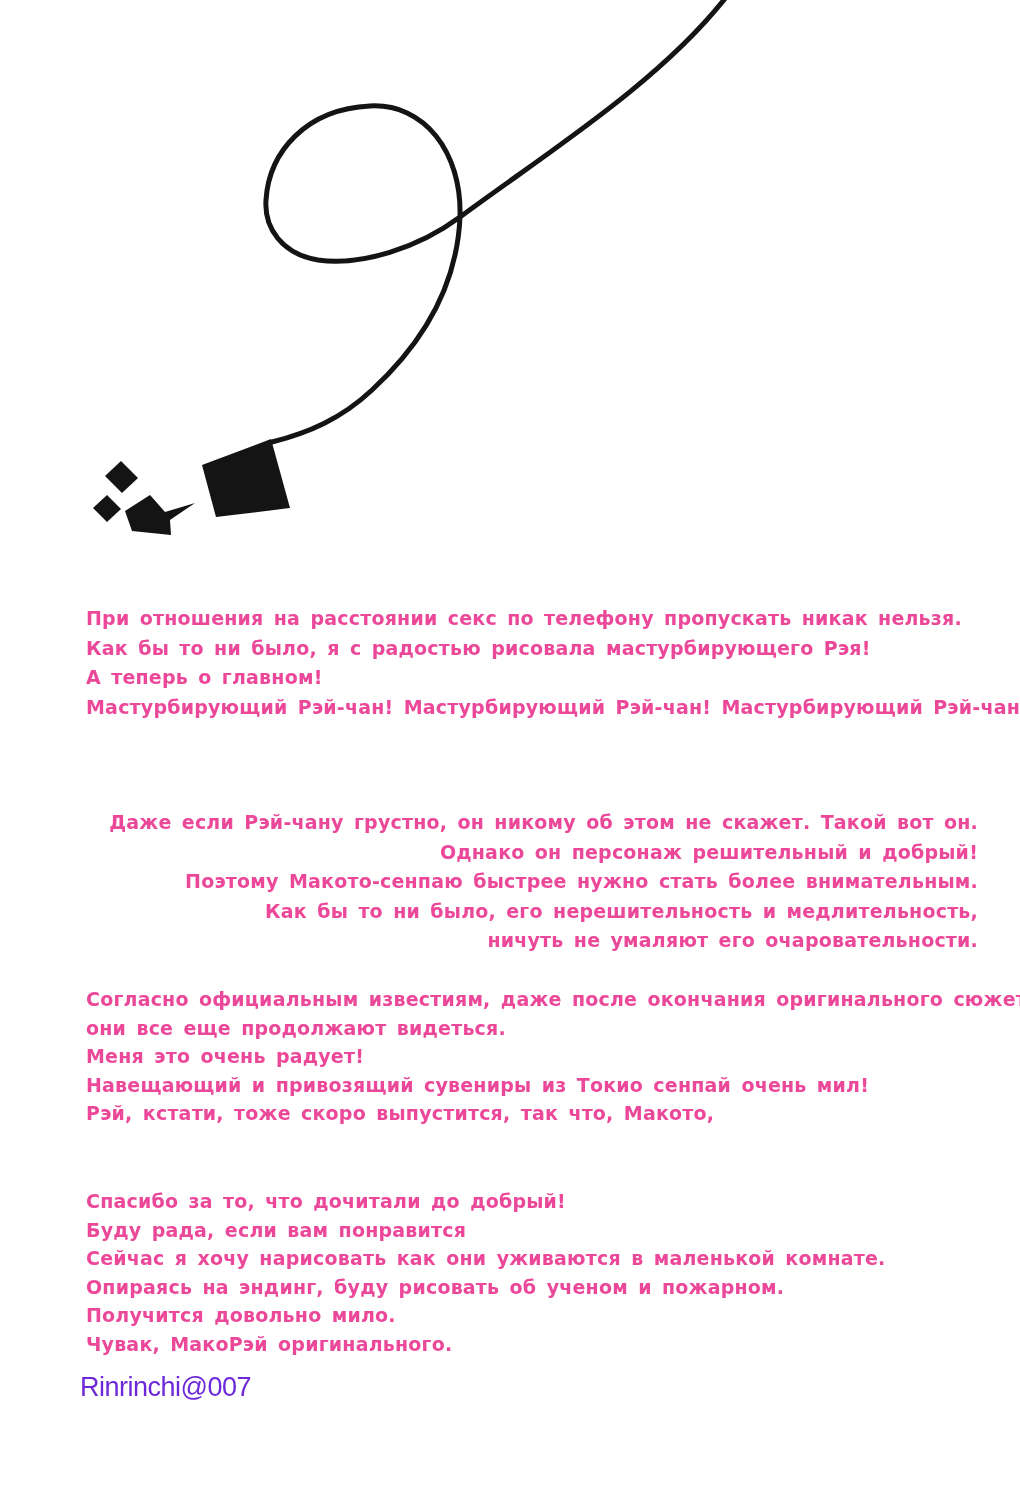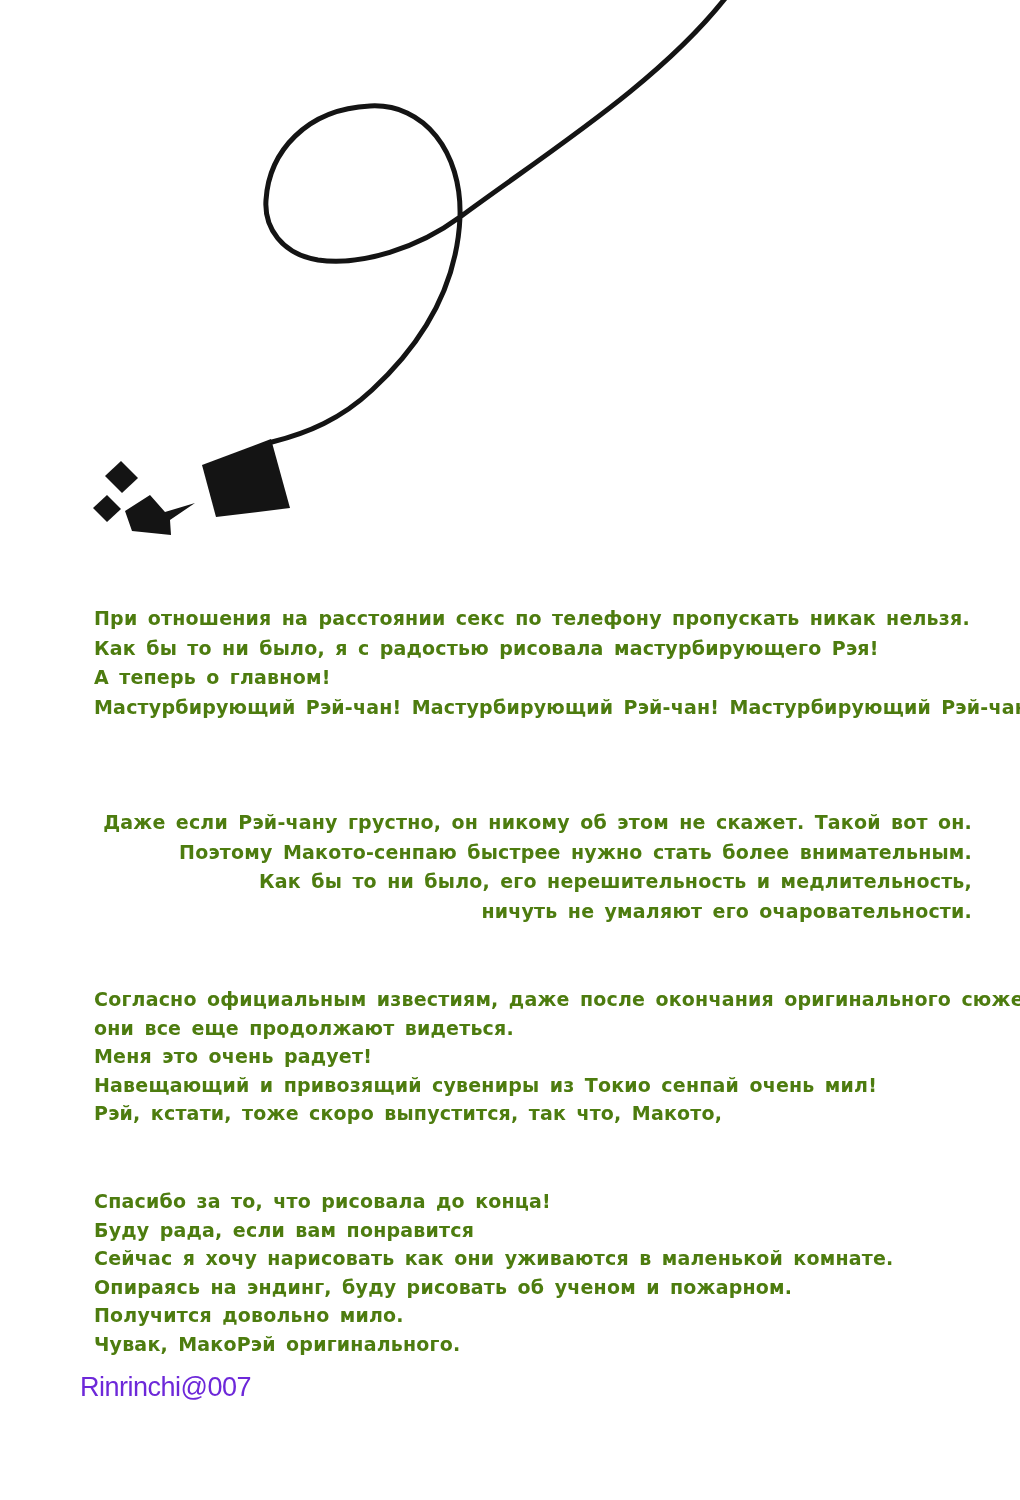--- a/index.html
+++ b/index.html
@@ -18,29 +18,28 @@
   .doodle {
     position: absolute;
     top: 0;
     left: 0;
     width: 1020px;
     height: 560px;
   }
   .paragraph {
     position: absolute;
     left: 86px;
-    right: 48px;
-    color: #4d7c0f;
+    right: 42px;
+    color: #ec4899;
     font-family: "DejaVu Sans", sans-serif;
     font-weight: 700;
     font-size: 19px;
     letter-spacing: 0.2px;
     word-spacing: 3.5px;
     white-space: nowrap;
-    margin-left: 8px;
   }
   .p1 { top: 604px; }
   .p2 { top: 808px; text-align: right; }
   .p3 { top: 985px; }
   .p4 { top: 1187px; }
   .p1 .line, .p2 .line { height: 29.5px; line-height: 29.5px; }
   .p3 .line, .p4 .line { height: 28.6px; line-height: 28.6px; }
   .signature {
     position: absolute;
     left: 80px;
@@ -77,35 +76,36 @@
 
   <div class="paragraph p1">
     <div class="line">При отношения на расстоянии секс по телефону пропускать никак нельзя.</div>
     <div class="line">Как бы то ни было, я с радостью рисовала мастурбирующего Рэя!</div>
     <div class="line">А теперь о главном!</div>
     <div class="line">Мастурбирующий Рэй-чан! Мастурбирующий Рэй-чан! Мастурбирующий Рэй-чан!</div>
   </div>
 
   <div class="paragraph p2">
     <div class="line">Даже если Рэй-чану грустно, он никому об этом не скажет. Такой вот он.</div>
+    <div class="line">Однако он персонаж решительный и добрый!</div>
     <div class="line">Поэтому Макото-сенпаю быстрее нужно стать более внимательным.</div>
     <div class="line">Как бы то ни было, его нерешительность и медлительность,</div>
     <div class="line">ничуть не умаляют его очаровательности.</div>
   </div>
 
   <div class="paragraph p3">
     <div class="line">Согласно официальным известиям, даже после окончания оригинального сюжета,</div>
     <div class="line">они все еще продолжают видеться.</div>
     <div class="line">Меня это очень радует!</div>
     <div class="line">Навещающий и привозящий сувениры из Токио сенпай очень мил!</div>
     <div class="line">Рэй, кстати, тоже скоро выпустится, так что, Макото,</div>
   </div>
 
   <div class="paragraph p4">
-    <div class="line">Спасибо за то, что рисовала до конца!</div>
+    <div class="line">Спасибо за то, что дочитали до добрый!</div>
     <div class="line">Буду рада, если вам понравится</div>
     <div class="line">Сейчас я хочу нарисовать как они уживаются в маленькой комнате.</div>
     <div class="line">Опираясь на эндинг, буду рисовать об ученом и пожарном.</div>
     <div class="line">Получится довольно мило.</div>
     <div class="line">Чувак, МакоРэй оригинального.</div>
   </div>
 
   <div class="signature">Rinrinchi@007</div>
 
 </div>

